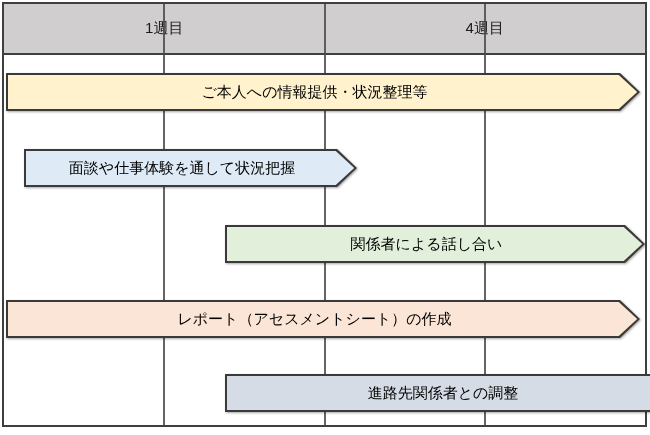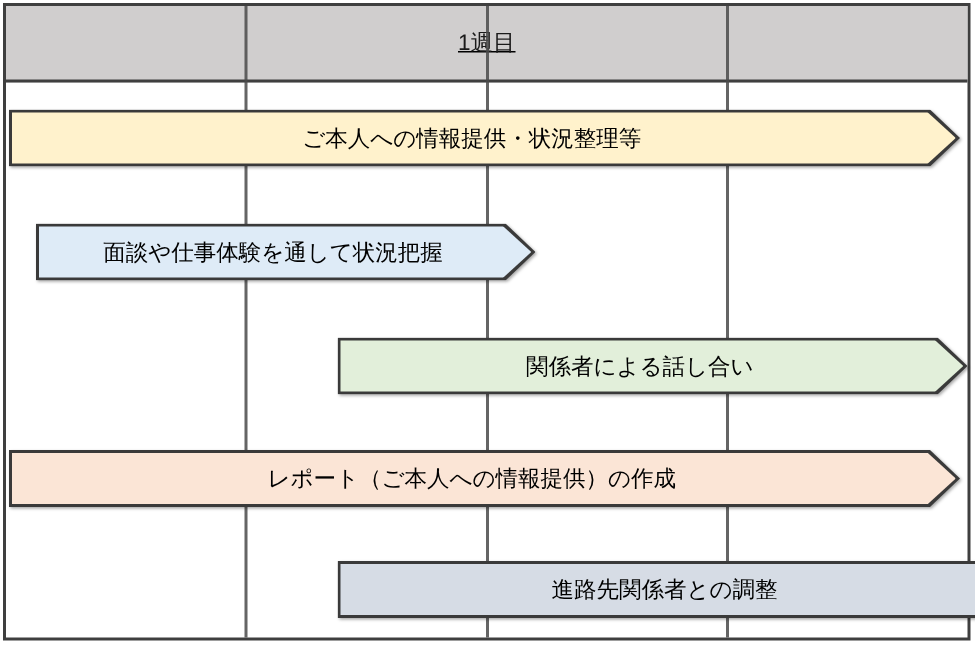--- a/index.html
+++ b/index.html
@@ -84,22 +84,23 @@
   .b3 { left: 6px;   top: 300px; width: 634px; }
   .b4 { left: 225px; top: 374px; width: 453px; }
 </style>
 </head>
 <body>
 
 <div class="stage">
 
   <div class="board">
 
-    <div class="header-row" style="background-color: rgb(208, 206, 206); text-decoration: underline;">
+    <div class="header-row" style="background-color: rgb(208, 206, 206);">
       <div class="header-cell">1週目</div>
+      <div class="header-cell">4週目</div>
     </div>
 
     <div class="vline v1"></div>
     <div class="vline v2"></div>
     <div class="vline v3"></div>
   </div>
 
   <div class="bar b1" style="--fill: #DEEBF7;">
     <div class="shape-outer"></div>
     <div class="shape-inner"></div>
@@ -114,21 +115,21 @@
 
   <div class="bar b2" style="--fill: #E2EFDA;">
     <div class="shape-outer"></div>
     <div class="shape-inner"></div>
     <span class="bar-label">関係者による話し合い</span>
   </div>
 
   <div class="bar b3" style="--fill: #FBE5D6;">
     <div class="shape-outer"></div>
     <div class="shape-inner"></div>
-    <span class="bar-label">レポート（ご本人への情報提供）の作成</span>
+    <span class="bar-label">レポート（アセスメントシート）の作成</span>
   </div>
 
   <div class="bar b4" style="--fill: #D6DCE5;">
     <div class="shape-outer"></div>
     <div class="shape-inner"></div>
     <span class="bar-label">進路先関係者との調整</span>
   </div>
 
 </div>
 

